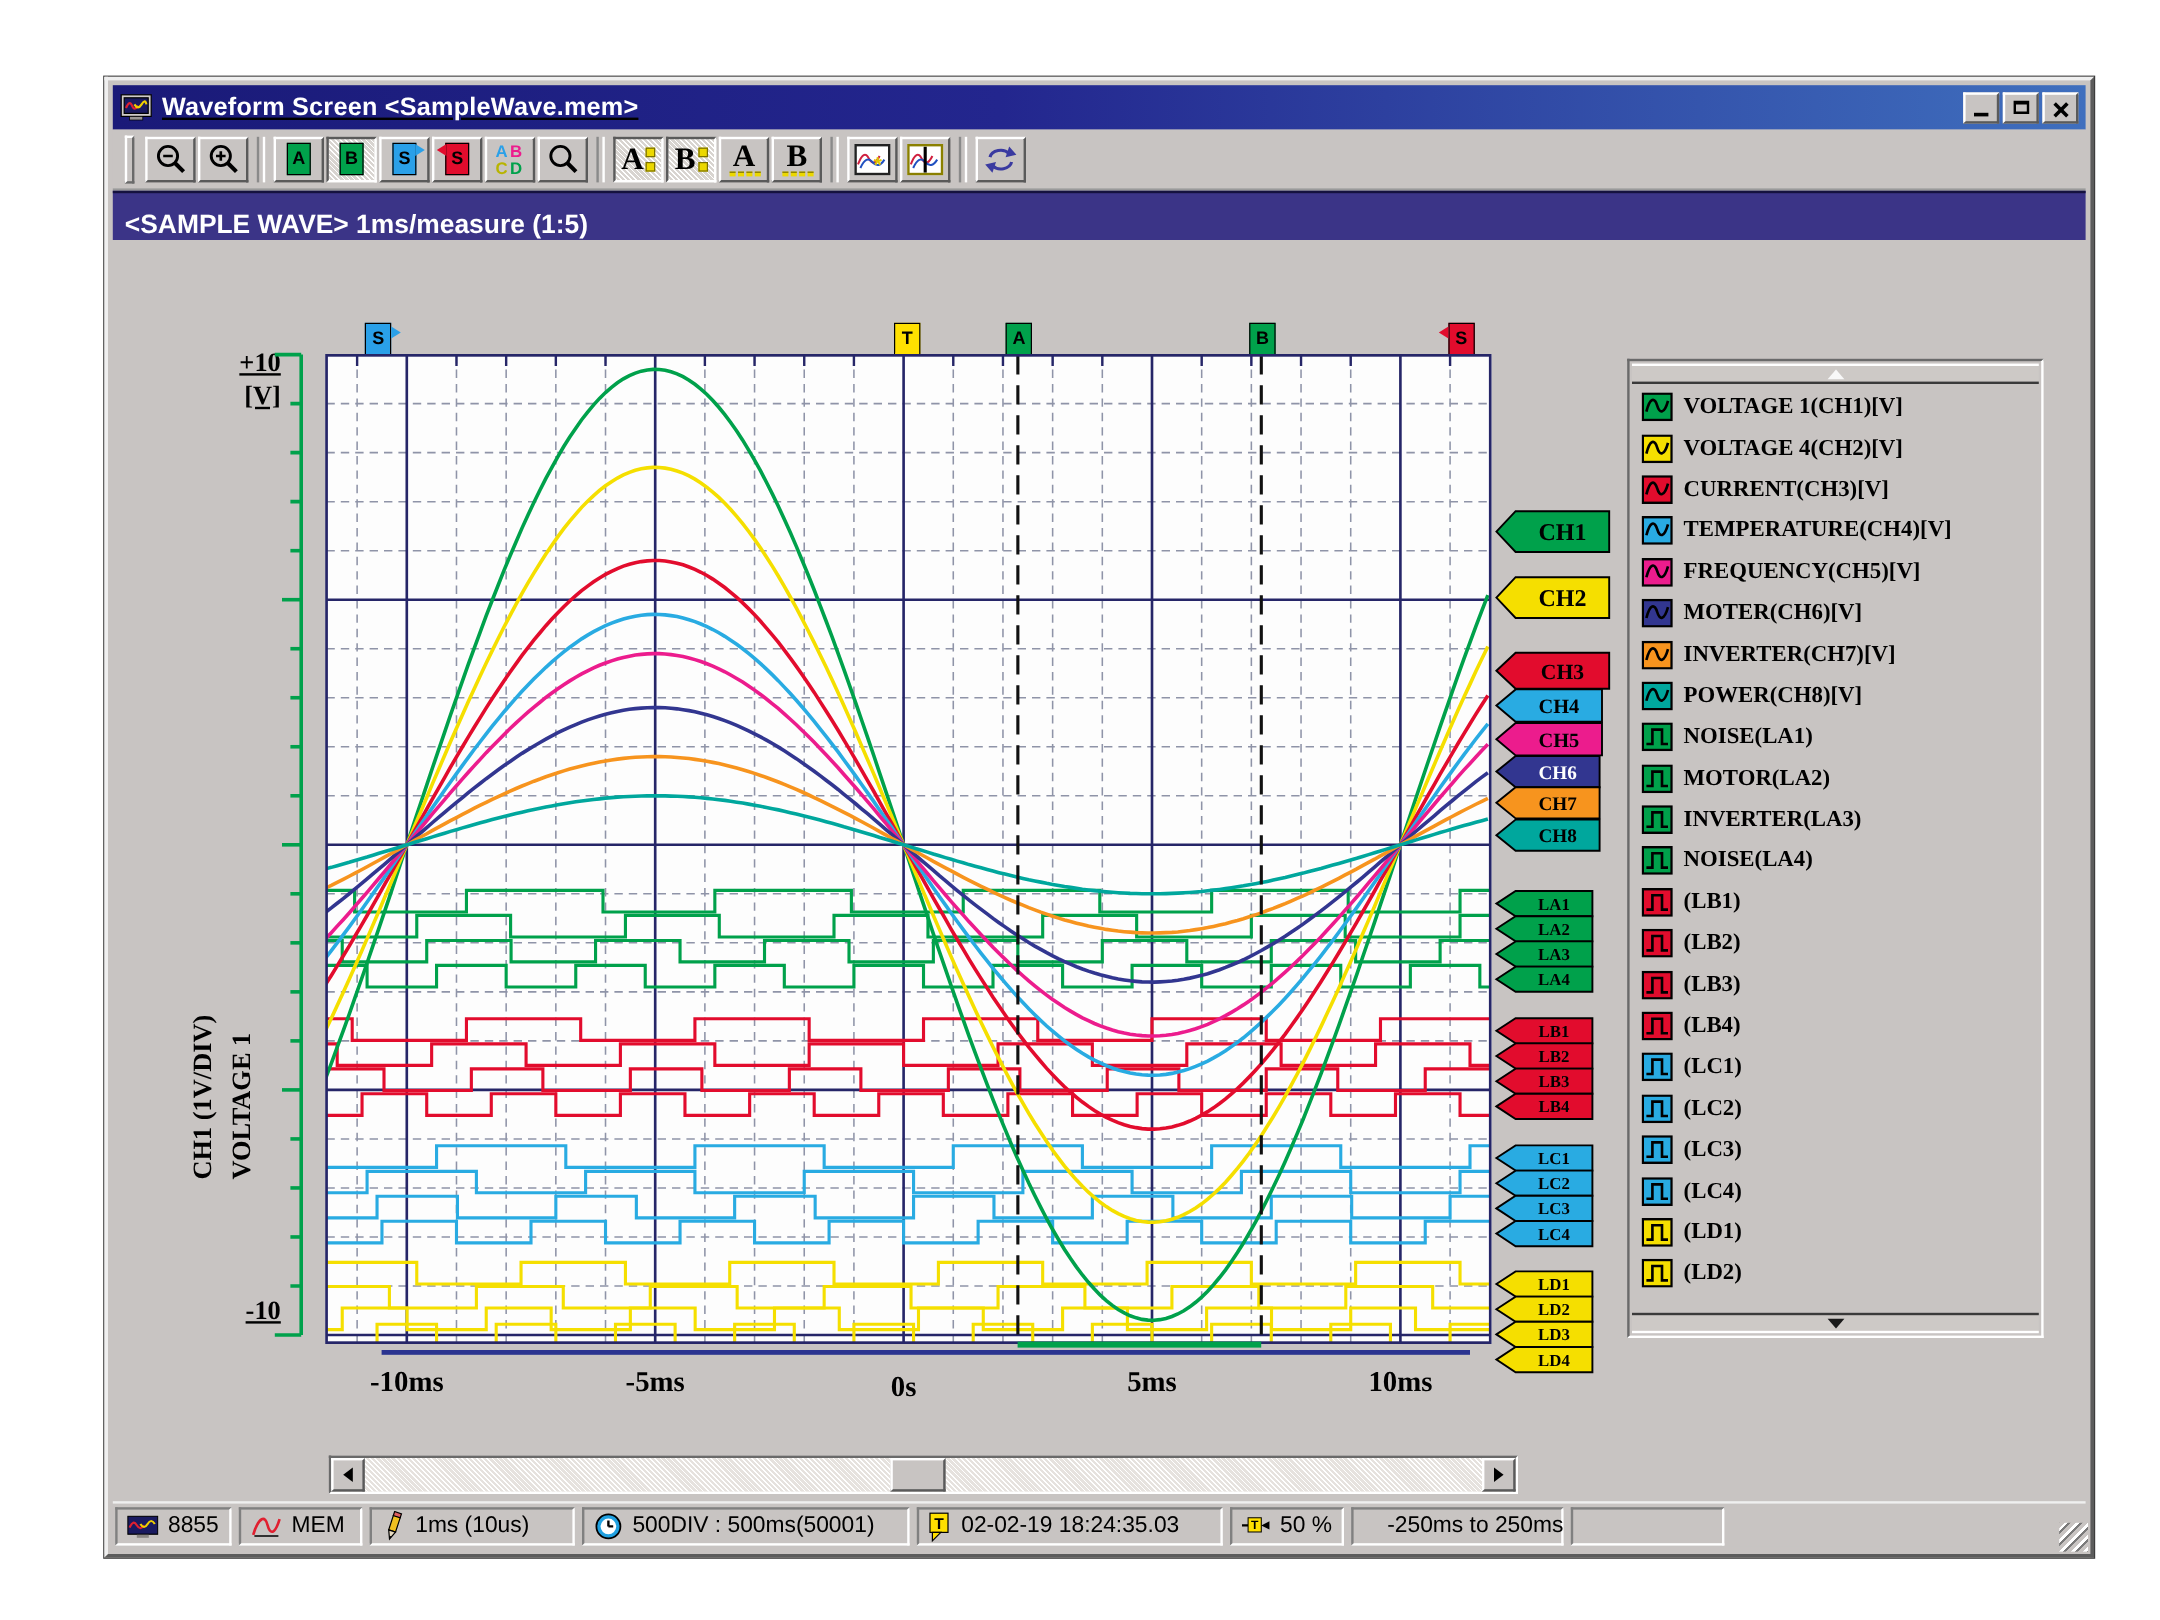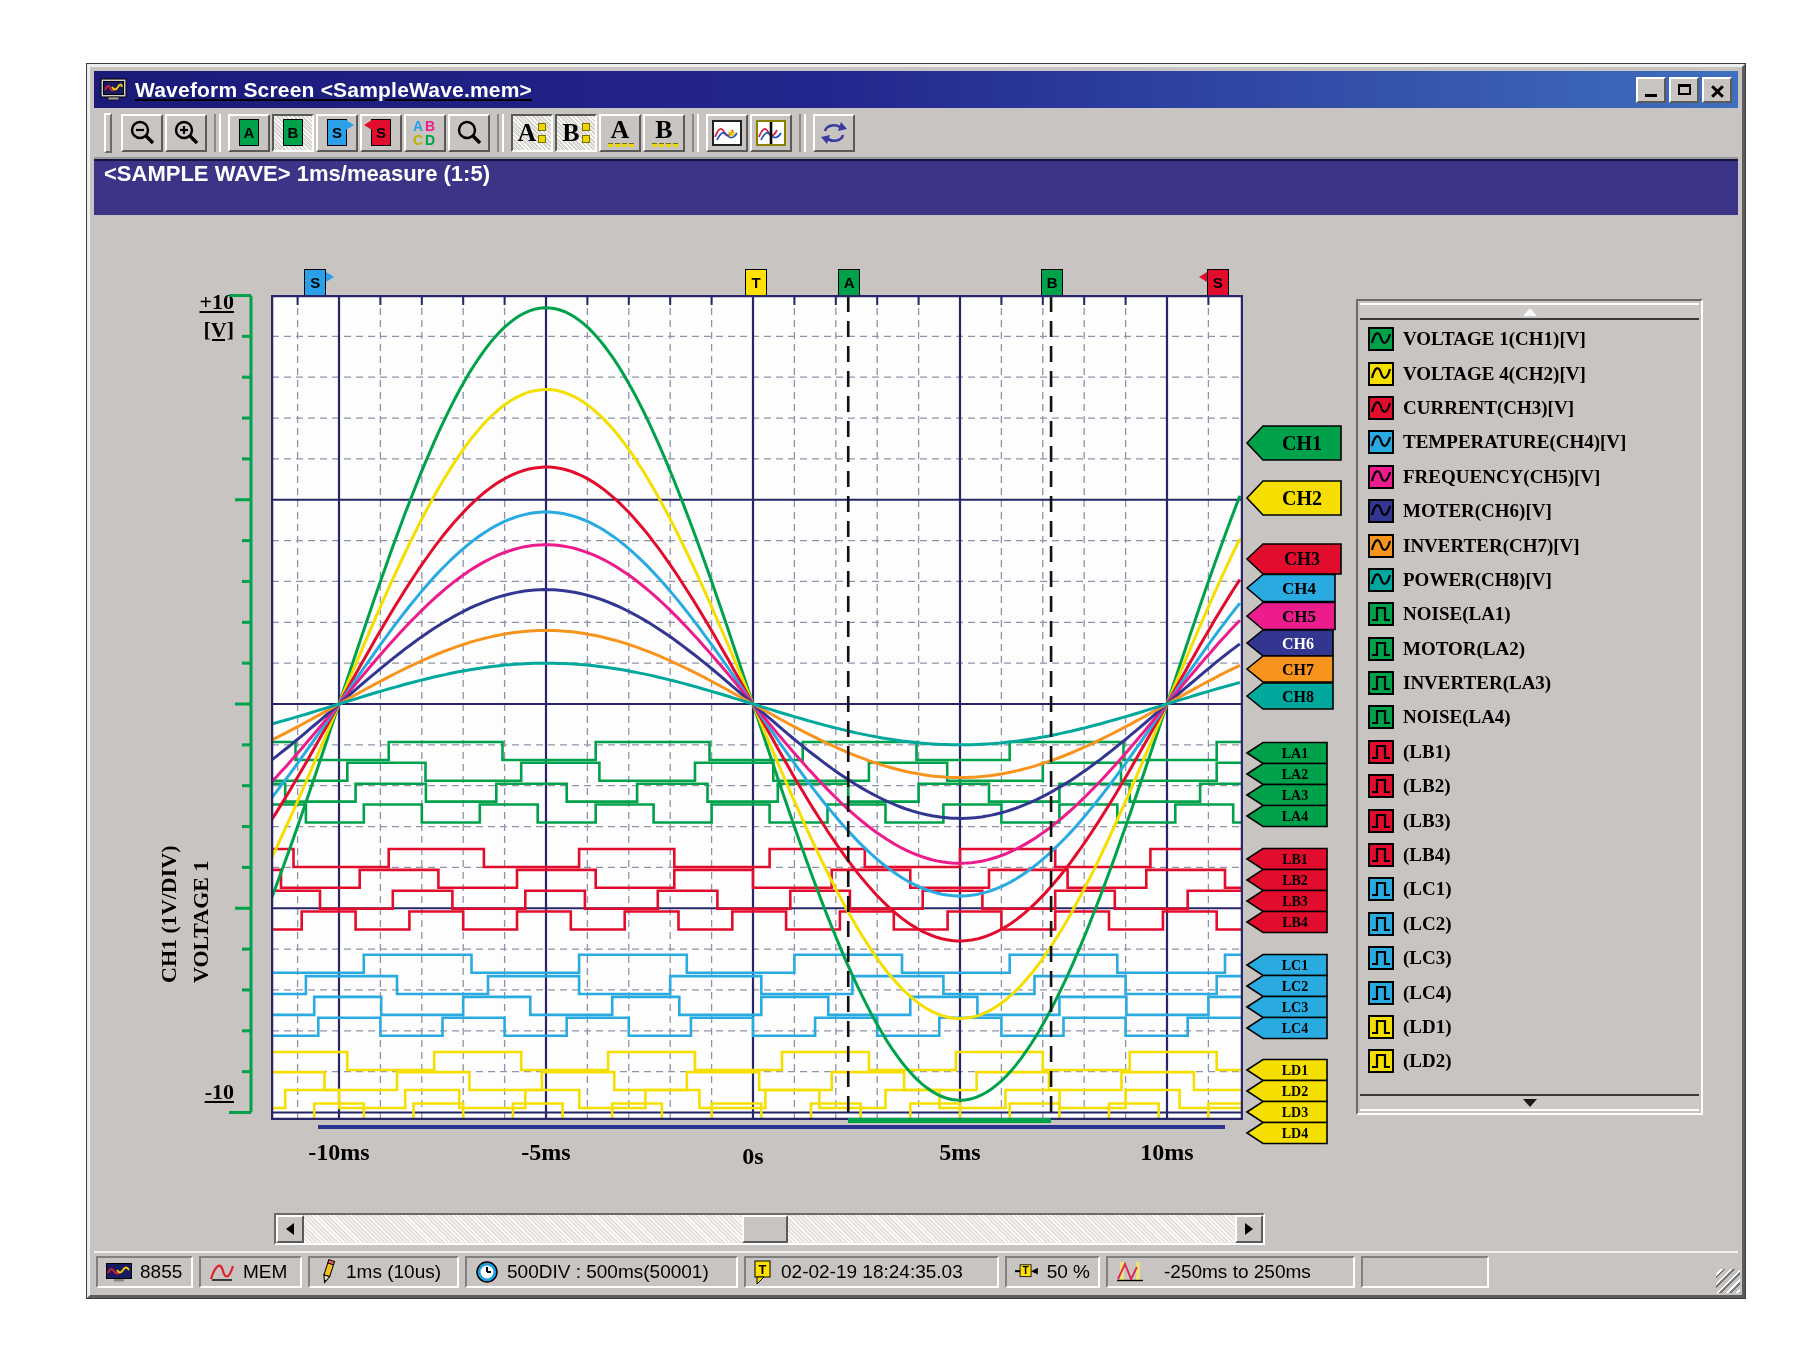--- a/index.html
+++ b/index.html
@@ -36,21 +36,21 @@
   .card-ar-l{left:2px;}
   .abcd{display:inline-grid;grid-template-columns:12px 12px;line-height:14px;font:bold 14px/14px "Liberation Sans",sans-serif;}
   .big-letter{font:bold 26px/26px "Liberation Serif",serif;color:#000;}
   .colon-dots{display:inline-flex;flex-direction:column;margin-left:2px;}
   .colon-dots i{width:6px;height:6px;background:#ecd800;border:1px solid #7a7000;margin:2px 0;}
   .dash-row{position:absolute;left:7px;bottom:3px;display:flex;gap:2px;}
   .dash-row i{width:5px;height:3px;background:#ecd800;border-top:1px solid #7a7000;}
   .wavebox{display:inline-block;border:2px solid #222;background:#fff;line-height:0;}
   .wavebox.gold{border-color:#8a8000;}
   
-  .infobar{position:absolute;left:4px;top:92px;right:4px;height:56px;background:#3b3487;display:flex;align-items:flex-start;
+  .infobar{position:absolute;left:4px;top:92px;right:4px;height:41px;background:#3b3487;display:flex;align-items:flex-end;
            border-top:2px solid #15123f;box-sizing:border-box;}
   .infobar span{color:#fff;font-weight:bold;font-size:22px;margin-left:10px;white-space:nowrap;}
   
   .chart-title-box{position:absolute;left:163px;top:147px;width:1003px;height:47px;background:#d2cecb;
            border-top:2px solid #fff;border-left:2px solid #fff;border-right:2px solid #4a4a4a;border-bottom:3px solid #2a2a2a;
            box-sizing:border-box;text-align:center;font:bold 30px/44px "Liberation Serif",serif;letter-spacing:3px;color:#000;}
   .marker{position:absolute;width:20px;height:25px;border:1px solid #000;text-align:center;
           font:bold 15px/25px "Liberation Sans",sans-serif;color:#000;}
   .m-ar-r{position:absolute;right:-9px;top:2px;width:0;height:0;border-top:5px solid transparent;border-bottom:5px solid transparent;}
   .m-ar-l{position:absolute;left:-9px;top:2px;width:0;height:0;border-top:5px solid transparent;border-bottom:5px solid transparent;}
@@ -672,21 +672,21 @@
         </svg>
         <span>8855</span>
       </div>
       <div class="seg" style="width: 103px;">
         <svg width="26" height="22" viewBox="0 0 26 22">
           <path d="M2,18 C7,2 12,2 14,10 C16,18 20,18 24,5" stroke="#e02030" fill="none" stroke-width="2.2"></path>
           <line x1="3" y1="19" x2="23" y2="19" stroke="#000" stroke-width="1.4"></line>
         </svg>
         <span>MEM</span>
       </div>
-      <div class="seg" style="width: 151px;">
+      <div class="seg" style="width: 171px;">
         <svg width="20" height="26" viewBox="0 0 20 26">
           <g transform="rotate(18 10 13)">
             <rect x="7" y="4" width="6" height="13" fill="#f0c020" stroke="#000"></rect>
             <rect x="7" y="1" width="6" height="3.5" fill="#e06060" stroke="#000"></rect>
             <polygon points="7,17 13,17 10,24" fill="#e8dcc0" stroke="#000"></polygon>
             <polygon points="9,21.5 11,21.5 10,24" fill="#000"></polygon>
           </g>
         </svg>
         <span>1ms (10us)</span>
       </div>
@@ -709,21 +709,21 @@
       </div>
       <div class="seg" style="width: 95px;">
         <svg width="28" height="20" viewBox="0 0 28 20">
           <line x1="0" y1="9" x2="6" y2="9" stroke="#000" stroke-width="2.4"></line>
           <rect x="6" y="1.5" width="13" height="14" fill="#ffe000" stroke="#000"></rect>
           <text x="12.5" y="12.5" font-size="12" font-weight="bold" text-anchor="middle" fill="#000" font-family="Liberation Sans">T</text>
           <polygon points="19,9 27,5 27,13" fill="#000"></polygon>
         </svg>
         <span>50 %</span>
       </div>
-      <div class="seg" style="width: 249px; gap: 20px;">
+      <div class="seg" style="width: 177px; gap: 20px;">
         <svg width="28" height="24" viewBox="0 0 28 24">
           <line x1="6" y1="2" x2="6" y2="21" stroke="#ede27a" stroke-width="4"></line>
           <line x1="22" y1="2" x2="22" y2="21" stroke="#ede27a" stroke-width="4"></line>
           <path d="M2,19 L9,4 L15,19 L21,7" stroke="#e02050" fill="none" stroke-width="1.8"></path>
           <line x1="1" y1="20.5" x2="27" y2="20.5" stroke="#000" stroke-width="1.4"></line>
         </svg>
         <span>-250ms to 250ms</span>
       </div>
       <div class="seg" style="width: 128px;">
         <span></span>

